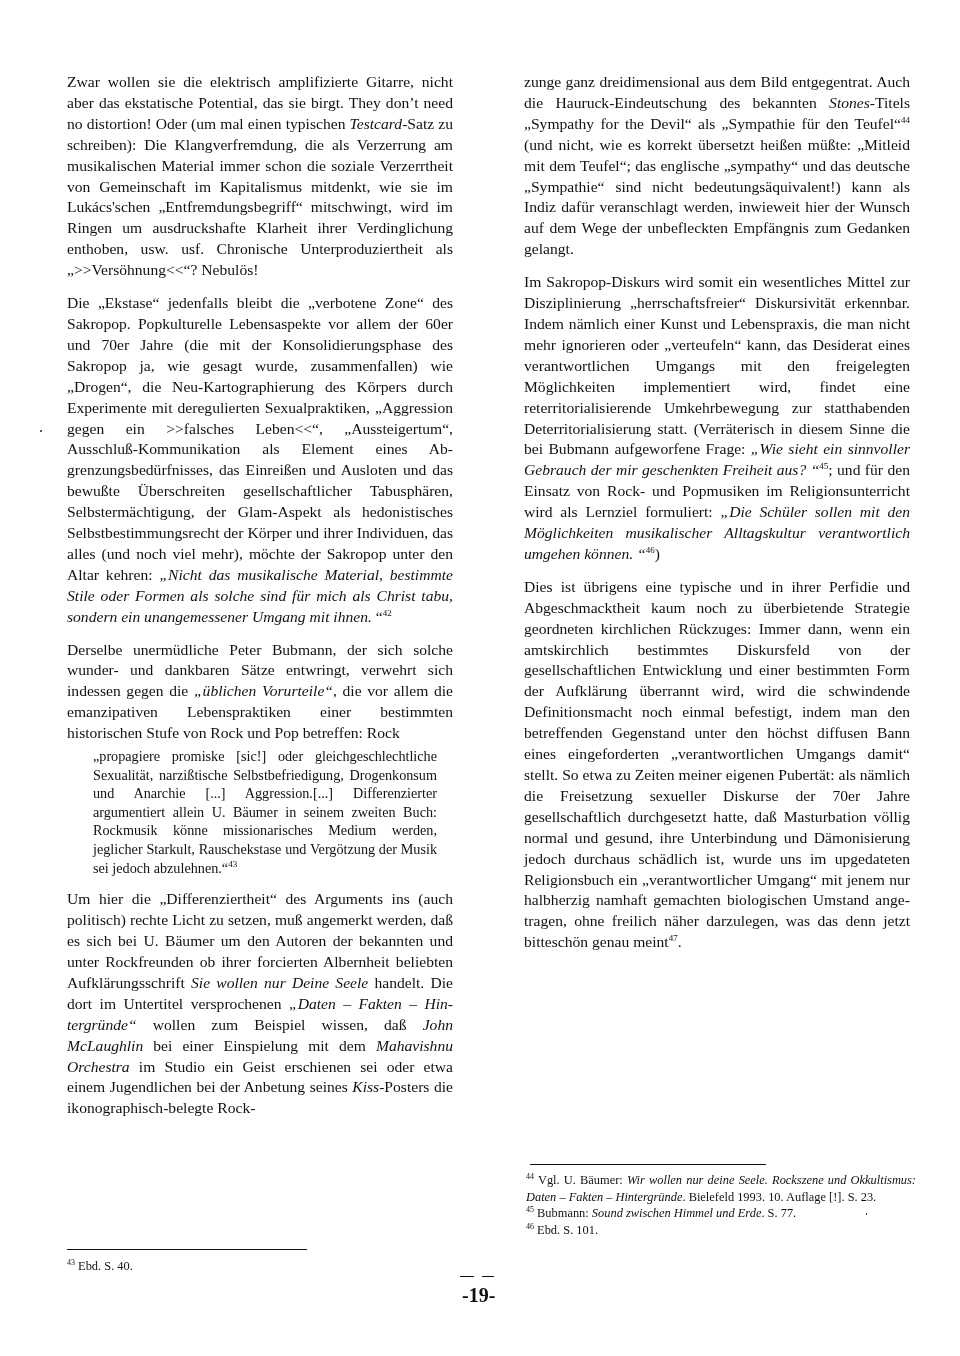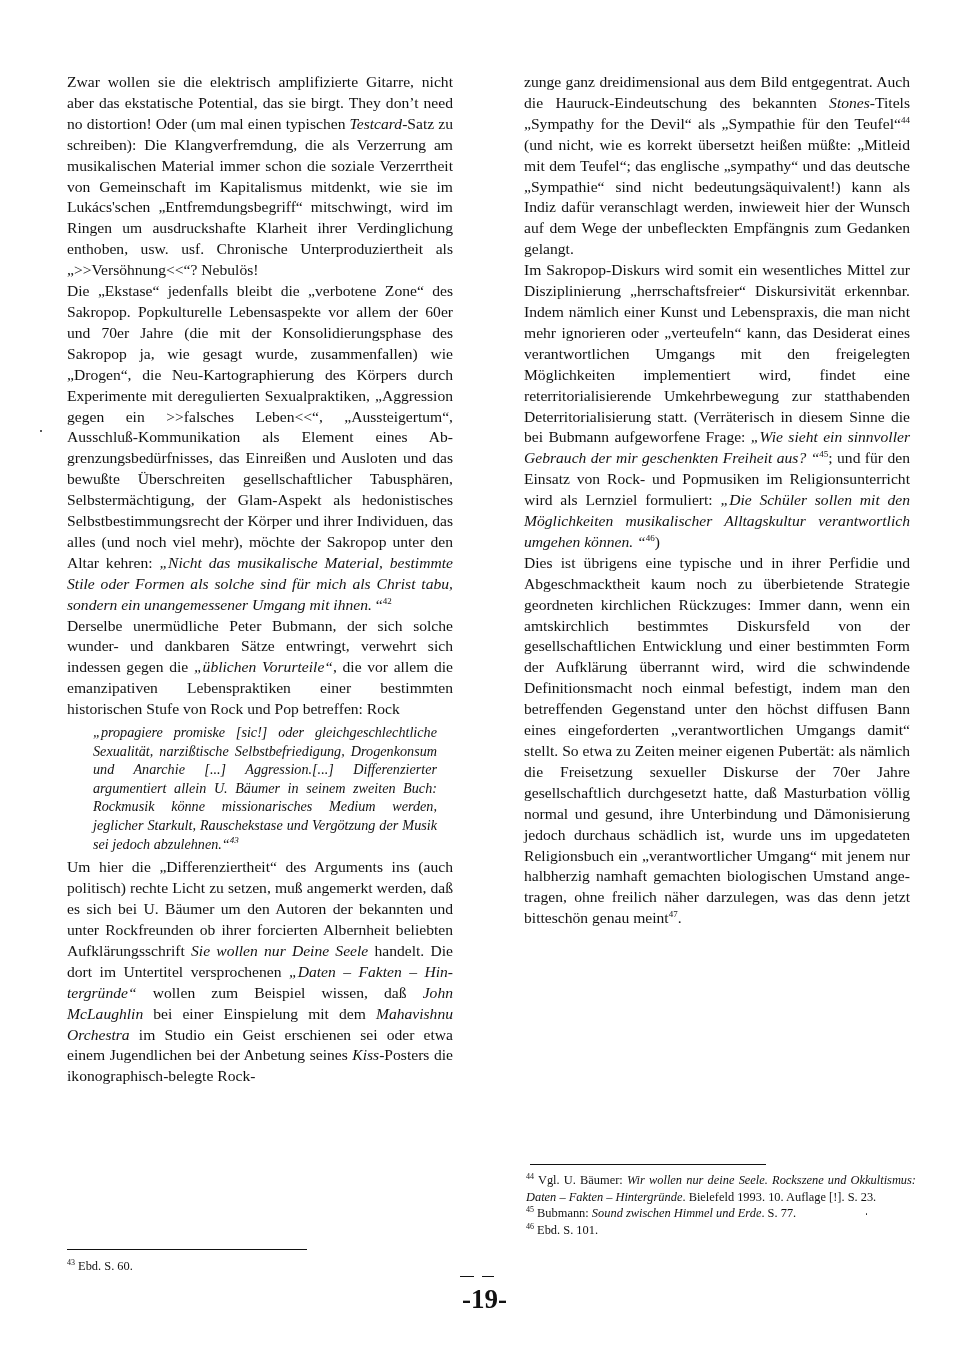--- a/index.html
+++ b/index.html
@@ -1,33 +1,33 @@
 <!DOCTYPE html>
 <html><head>
 <meta charset="utf-8">
 <style>
   html, body { margin: 0; padding: 0; background: #ffffff; }
   body { width: 960px; height: 1356px; position: relative; overflow: hidden; color: #111; font-family: "Liberation Serif", "DejaVu Serif", serif; }
   .col { position: absolute; top: 72px; font-size: 15.6px; line-height: 20.9px; text-align: justify; hyphens: manual; }
   .col-left { left: 67px; width: 386px; }
   .col-right { left: 524px; width: 386px; }
   .col p { margin: 0; }
-  .col p + p { margin-top: 0px; }
-  .quote { margin: 3px 0 4px 26px !important; font-size: 14.2px; line-height: 18.6px; width: 344px; font-style: italic; }
+  .col p + p { margin-top: 12px; }
+  .quote { margin: 3px 0 4px 26px !important; font-size: 14.2px; line-height: 18.6px; width: 344px; }
   sup { font-size: 9px; line-height: 0; vertical-align: 6px; }
   i { font-style: italic; }
   .fn-rule { position: absolute; height: 1px; background: #111; }
   .fn-rule-left { left: 67px; top: 1249px; width: 240px; }
   .fn-rule-right { left: 530px; top: 1164px; width: 236px; }
   .footnotes { position: absolute; font-size: 12.4px; line-height: 16.5px; }
   .footnotes-left { left: 67px; top: 1258px; width: 390px; }
   .footnotes-right { left: 526px; top: 1172px; width: 390px; text-align: justify; }
   .footnotes p { margin: 0; }
   .footnotes sup { font-size: 8px; vertical-align: 5px; }
-  .page-number { position: absolute; left: 462px; top: 1284px; font-size: 27px; font-weight: bold; letter-spacing: 0px; font-family: "Liberation Serif", serif; }
+  .page-number { position: absolute; left: 462px; top: 1284px; font-size: 20px; font-weight: bold; letter-spacing: 0px; font-family: "Liberation Serif", serif; }
   .dashes { position: absolute; left: 460px; top: 1276px; width: 50px; height: 1px; }
   .dashes span { position: absolute; top: 0; height: 1px; background: #111; }
   .stray-dot { position: absolute; width: 2px; height: 2px; background: #222; border-radius: 1px; }
 </style>
 </head>
 <body>
 
 <div class="col col-left">
   <p><span>Zwar wollen sie die elektrisch amplifizierte Gitarre, nicht aber das ekstatische Potential, das sie birgt. They don’t need no distortion! Oder (um mal einen typischen </span><i>Testcard</i><span>-Satz zu schreiben): Die Klang­verfremdung, die als Verzerrung am musikalischen Material immer schon die soziale Verzerrtheit von Gemeinschaft im Kapitalismus mitdenkt, wie sie im Lukács'schen „Entfremdungsbegriff“ mitschwingt, wird im Ringen um ausdruckshafte Klarheit ihrer Verdinglichung enthoben, usw. usf. Chronische Un­terproduziertheit als „&gt;&gt;Versöhnung&lt;&lt;“? Nebulös!</span></p>
   <p><span>Die „Ekstase“ jedenfalls bleibt die „verbotene Zone“ des Sakropop. Popkulturelle Lebensaspekte vor al­lem der 60er und 70er Jahre (die mit der Konsolidie­rungsphase des Sakropop ja, wie gesagt wurde, zu­sammenfallen) wie „Drogen“, die Neu-Kartographierung des Körpers durch Experimente mit deregulierten Sexualpraktiken, „Aggression ge­gen ein &gt;&gt;falsches Leben&lt;&lt;“, „Aussteigertum“, Ausschluß-Kommunikation als Element eines Ab­grenzungsbedürfnisses, das Einreißen und Ausloten und das bewußte Überschreiten gesellschaftlicher Tabusphären, Selbstermächtigung, der Glam-Aspekt als hedonistisches Selbstbestimmungsrecht der Kör­per und ihrer Individuen, das alles (und noch viel mehr), möchte der Sakropop unter den Altar kehren: </span><i>„Nicht das musikalische Material, bestimmte Stile oder Formen als solche sind für mich als Christ ta­bu, sondern ein unangemessener Umgang mit ih­nen.</i><span> “</span><sup>42</sup></p>
@@ -39,21 +39,21 @@
 <div class="col col-right">
   <p><span>zunge ganz dreidimensional aus dem Bild entgegen­trat. Auch die Hauruck-Eindeutschung des bekann­ten </span><i>Stones</i><span>-Titels „Sympathy for the Devil“ als „Sympathie für den Teufel“</span><sup>44</sup><span> (und nicht, wie es kor­rekt übersetzt heißen müßte: „Mitleid mit dem Teu­fel“; das englische „sympathy“ und das deutsche „Sympathie“ sind nicht bedeutungsäquivalent!) kann als Indiz dafür veranschlagt werden, inwieweit hier der Wunsch auf dem Wege der unbefleckten Emp­fängnis zum Gedanken gelangt.</span></p>
   <p><span>Im Sakropop-Diskurs wird somit ein wesentliches Mittel zur Disziplinierung „herrschaftsfreier“ Dis­kursivität erkennbar. Indem nämlich einer Kunst und Lebenspraxis, die man nicht mehr ignorieren oder „verteufeln“ kann, das Desiderat eines verantwortli­chen Umgangs mit den freigelegten Möglichkeiten implementiert wird, findet eine reterritorialisierende Umkehrbewegung zur statthabenden Deterritoriali­sierung statt. (Verräterisch in diesem Sinne die bei Bubmann aufgeworfene Frage: </span><i>„Wie sieht ein sinn­voller Gebrauch der mir geschenkten Freiheit aus? “</i><sup>45</sup><span>; und für den Einsatz von Rock- und Popmu­siken im Religionsunterricht wird als Lernziel for­muliert: </span><i>„Die Schüler sollen mit den Möglichkeiten musikalischer Alltagskultur verantwortlich umgehen können. “</i><sup>46</sup><span>)</span></p>
   <p><span>Dies ist übrigens eine typische und in ihrer Perfidie und Abgeschmacktheit kaum noch zu überbietende Strategie geordneten kirchlichen Rückzuges: Immer dann, wenn ein amtskirchlich bestimmtes Diskurs­feld von der gesellschaftlichen Entwicklung und ei­ner bestimmten Form der Aufklärung überrannt wird, wird die schwindende Definitionsmacht noch einmal befestigt, indem man den betreffenden Ge­genstand unter den höchst diffusen Bann eines ein­geforderten „verantwortlichen Umgangs damit“ stellt. So etwa zu Zeiten meiner eigenen Pubertät: als nämlich die Freisetzung sexueller Diskurse der 70er Jahre gesellschaftlich durchgesetzt hatte, daß Mas­turbation völlig normal und gesund, ihre Unterbin­dung und Dämonisierung jedoch durchaus schädlich ist, wurde uns im upgedateten Religionsbuch ein „verantwortlicher Umgang“ mit jenem nur halbher­zig namhaft gemachten biologischen Umstand ange­tragen, ohne freilich näher darzulegen, was das denn jetzt bitteschön genau meint</span><sup>47</sup><span>.</span></p>
 </div>
 
 <div class="fn-rule fn-rule-left"></div>
 <div class="fn-rule fn-rule-right"></div>
 
 <div class="footnotes footnotes-left">
-  <p><sup>43</sup> <span>Ebd. S. 60.</span></p>
+  <p><sup>43</sup> <span>Ebd. S. 40.</span></p>
 </div>
 
 <div class="footnotes footnotes-right">
   <p><sup>44</sup> <span>Vgl. U. Bäumer: </span><i>Wir wollen nur deine Seele. Rockszene und Okkultismus: Daten – Fakten – Hintergründe</i><span>. Bielefeld 1993. 10. Auflage [!]. S. 23.</span></p>
   <p><sup>45</sup> <span>Bubmann: </span><i>Sound zwischen Himmel und Erde</i><span>. S. 77.</span></p>
   <p><sup>46</sup> <span>Ebd. S. 101.</span></p>
 </div>
 
 <div class="dashes">
   <span style="left:0;width:14px;"></span>

